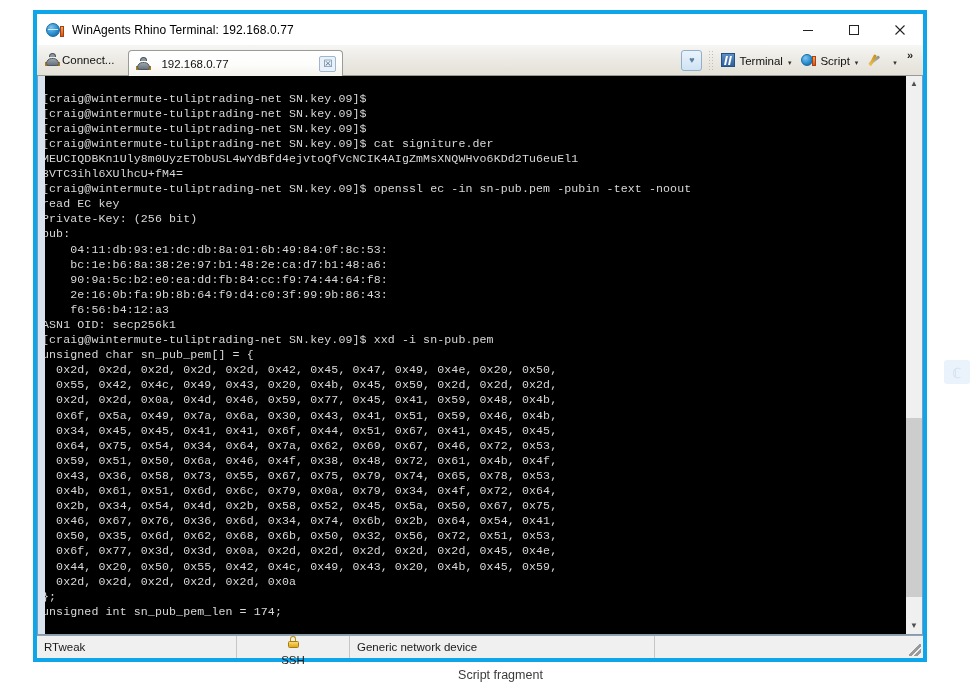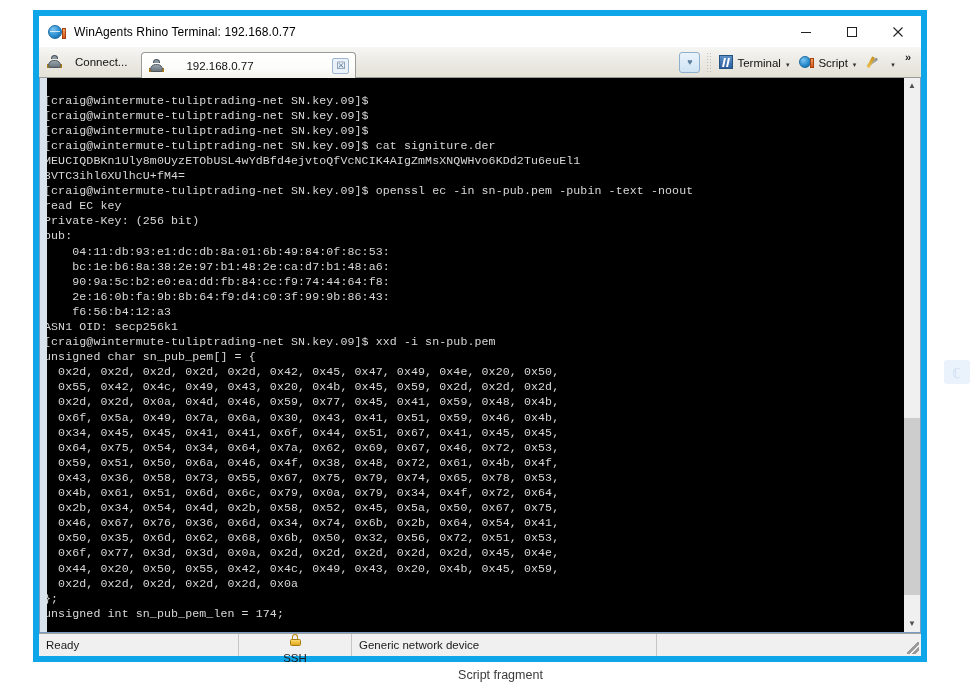--- a/index.html
+++ b/index.html
@@ -21,21 +21,21 @@
   }
 
   
   .window {
     position: absolute;
     left: 33px;
     top: 10px;
     width: 894px;
     height: 652px;
     background: #f0f0f0;
-    border: 6px solid #0ea5e9;
+    border: 4px solid #0ea5e9;
     box-sizing: border-box;
     display: flex;
     flex-direction: column;
   }
 
   
   .titlebar {
     height: 31px;
     min-height: 31px;
     background: #ffffff;
@@ -107,21 +107,21 @@
     border-bottom: 1px solid #9a9a96;
     display: flex;
     align-items: flex-end;
     padding: 0 4px 0 4px;
     box-sizing: border-box;
     position: relative;
   }
   .connect-btn {
     display: flex;
     align-items: center;
-    gap: 13px;
+    gap: 2px;
     height: 24px;
     padding: 0 8px 0 4px;
     margin-bottom: 3px;
     font-size: 11.5px;
     color: #111;
     white-space: nowrap;
   }
   .kettle-icon {
     width: 15px; height: 14px;
     position: relative;
@@ -159,21 +159,21 @@
     border-radius: 4px 4px 0 0;
     background: #8d97a0;
     border: 1px solid #4d565f;
     border-bottom: none;
     box-sizing: border-box;
   }
 
   .tab {
     display: flex;
     align-items: center;
-    gap: 22px;
+    gap: 10px;
     height: 26px;
     width: 215px;
     margin-left: 6px;
     padding: 0 6px 0 7px;
     box-sizing: border-box;
     background: linear-gradient(180deg,#ffffff 0%, #fdfdfc 55%, #f4f2ec 100%);
     border: 1px solid #9a9a96;
     border-bottom: none;
     border-radius: 4px 4px 0 0;
     font-size: 11.5px;
@@ -559,21 +559,21 @@
       <div class="vscroll">
         <div class="vs-btn">▲</div>
         <div class="vs-track">
           <div class="vs-thumb"></div>
         </div>
         <div class="vs-btn">▼</div>
       </div>
     </div>
 
     <div class="statusbar">
-      <div class="sb-cell sb-ready">Ready</div>
+      <div class="sb-cell sb-ready">RTweak</div>
       <div class="sb-cell sb-ssh">
         <span class="lock-icon">
           <span class="shackle"></span>
             <span class="bodyl"></span>
         </span>
         <span>SSH</span>
       </div>
       <div class="sb-cell sb-dev">Generic network device</div>
       <div class="sb-cell sb-rest"></div>
       <div class="resize-grip"></div>

